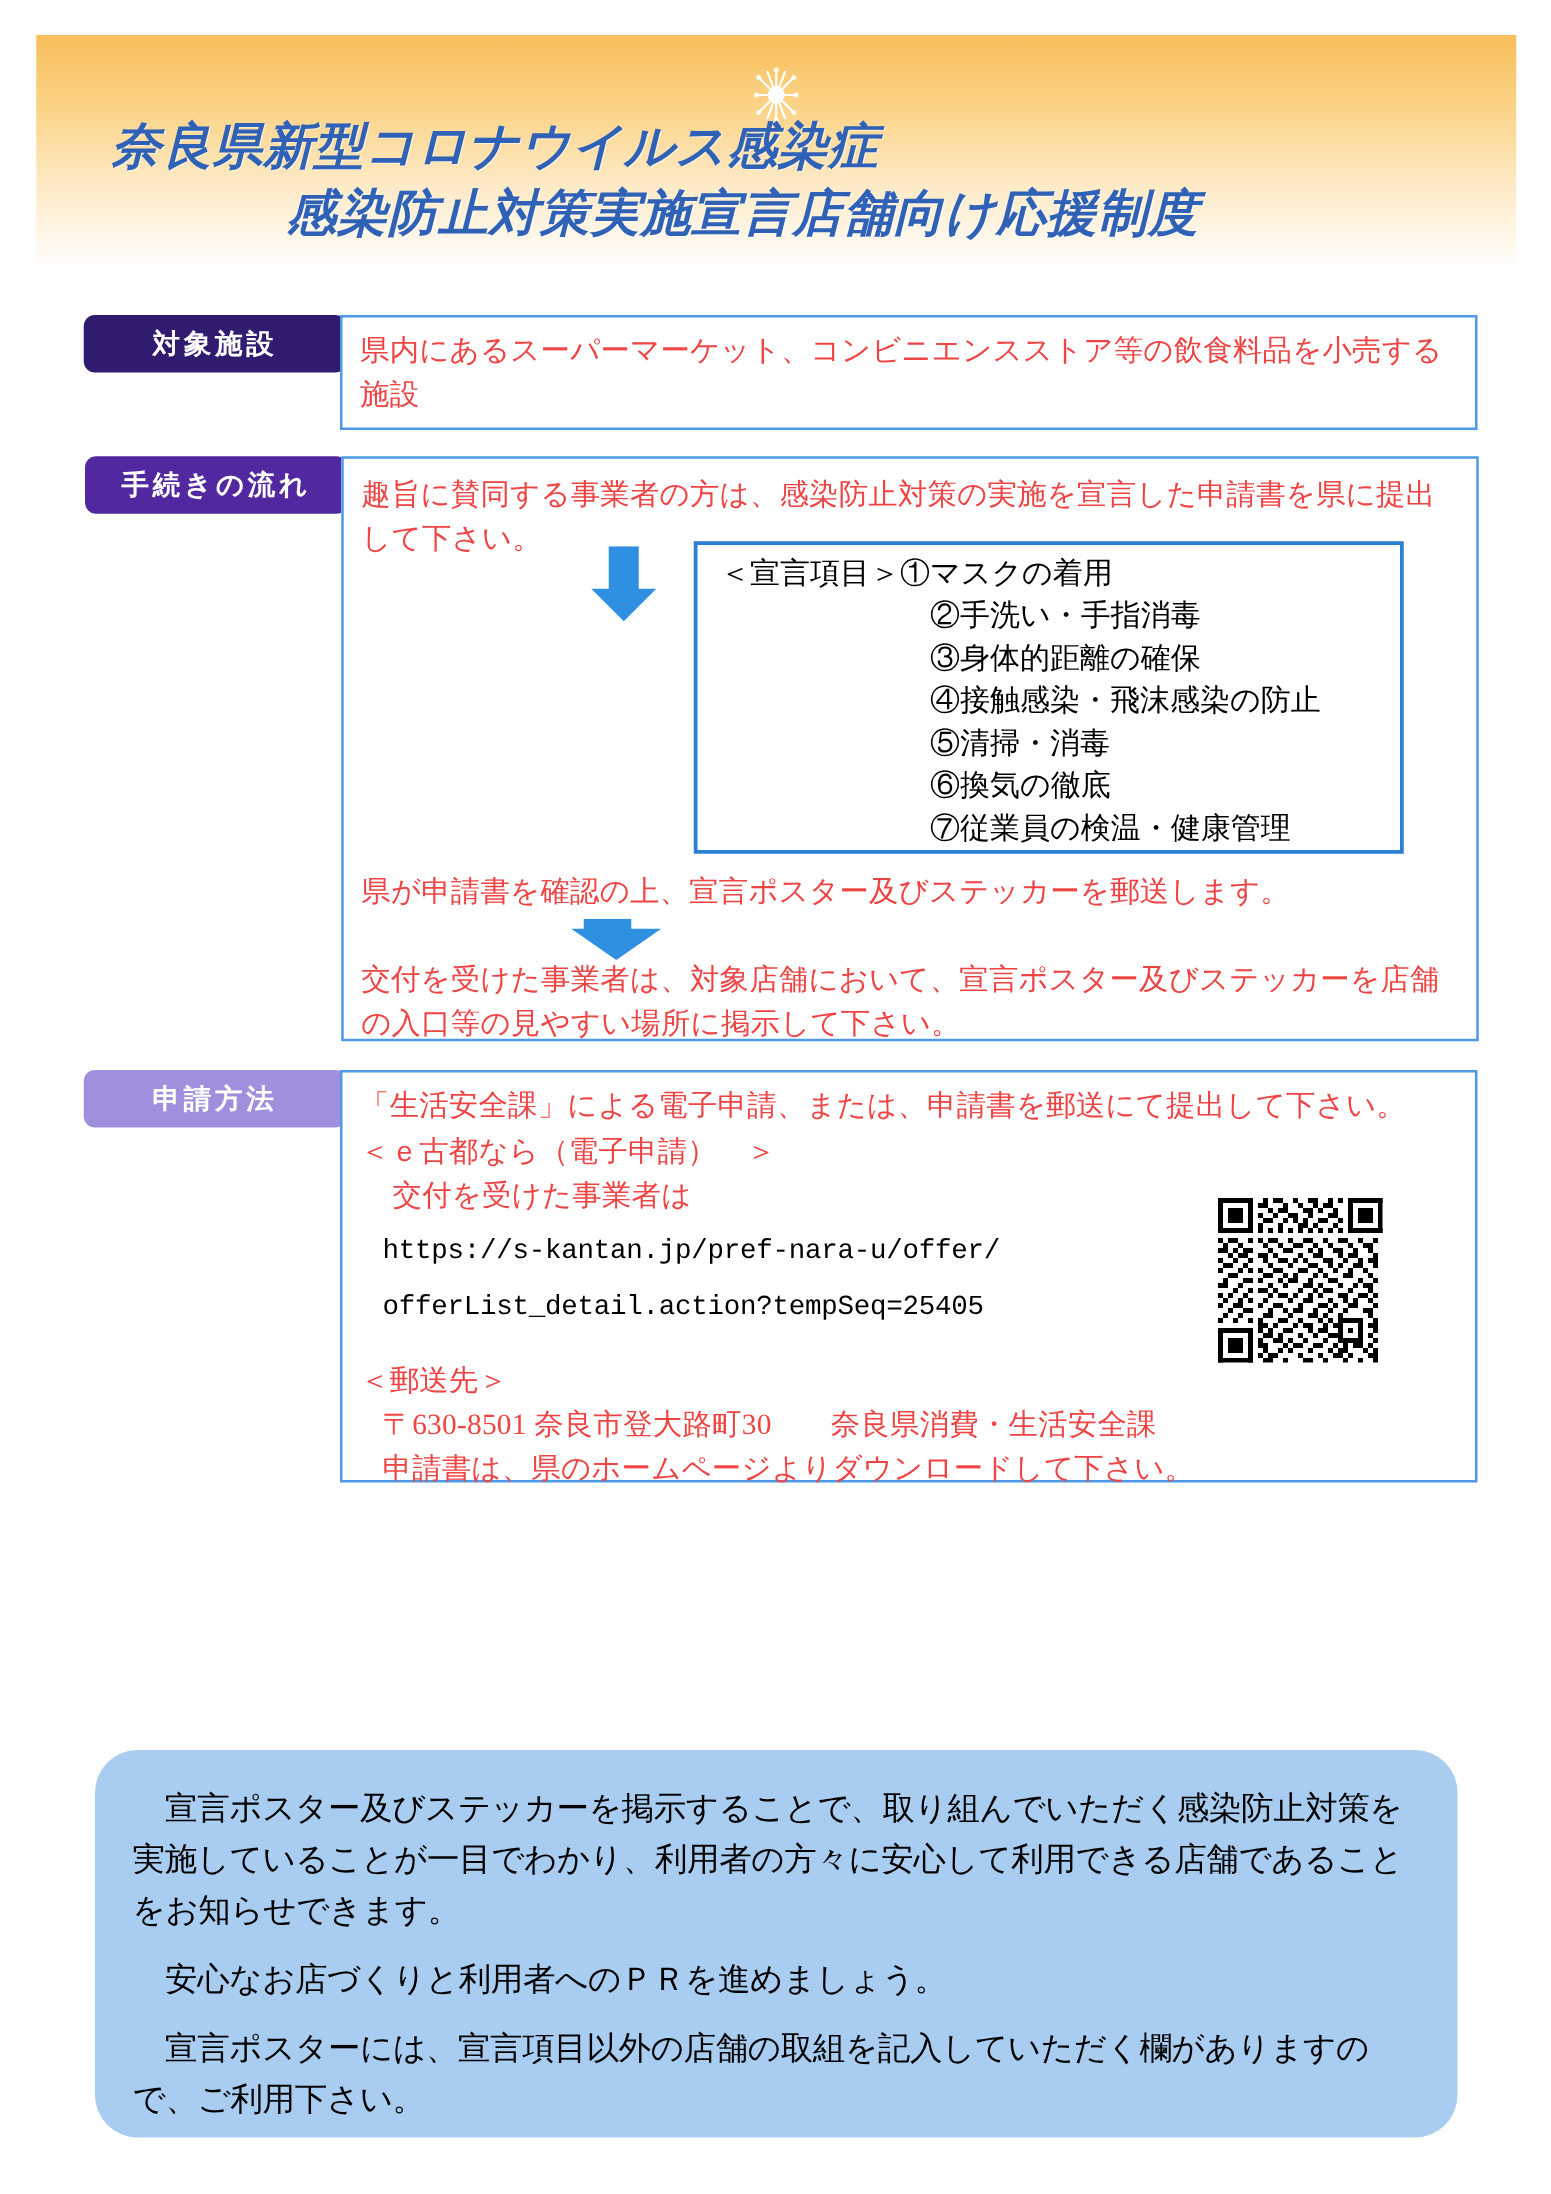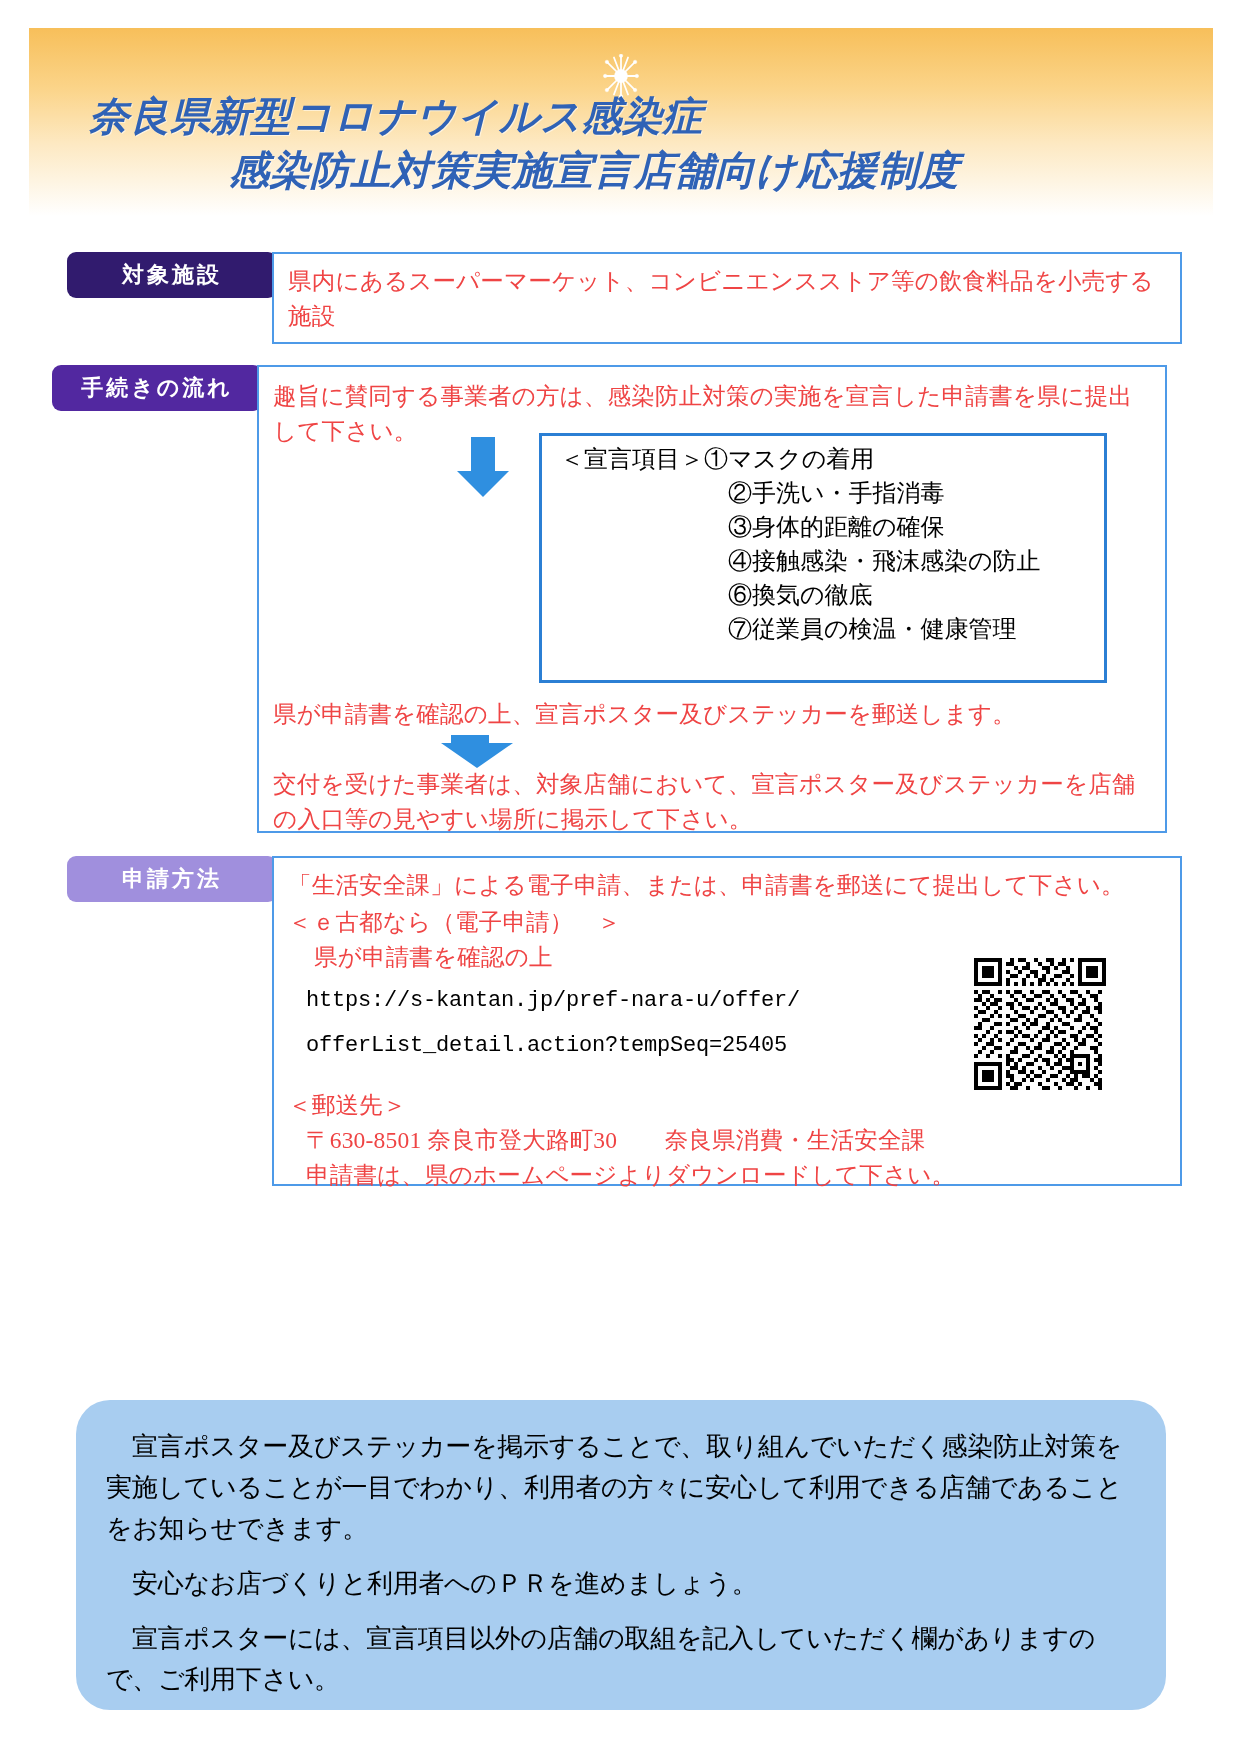--- a/index.html
+++ b/index.html
@@ -87,21 +87,21 @@
     line-height: 1.48;
     color: #ef4444;
     letter-spacing: 0.2px;
   }
 
   
   #sec-target { left: 67px; top: 252px; width: 1115px; height: 92px; }
   #sec-target .panel { left: 205px; top: 0; width: 910px; height: 92px; }
 
   
-  #sec-flow { left: 52px; top: 365px; width: 1115px; height: 468px; }
+  #sec-flow { left: 68px; top: 365px; width: 1115px; height: 468px; }
   #sec-flow .panel { left: 205px; top: 0; width: 910px; height: 468px; padding-top: 12px; }
 
   .arrow-down {
     position: absolute;
     width: 0; height: 0;
   }
   .arrow-big {
     left: 196px;
     top: 70px;
     width: 56px;
@@ -234,41 +234,42 @@
       <polygon points="16,0 40,0 40,34 54,34 28,60 2,34 16,34" fill="#2f8fe0"></polygon>
     </svg>
 
     <div class="decl-box">
       <div class="decl-line">
         <span>＜宣言項目＞</span><span>①マスクの着用</span>
       </div>
       <div class="decl-line"><span class="indent"></span><span>②手洗い・手指消毒</span></div>
       <div class="decl-line"><span class="indent"></span><span>③身体的距離の確保</span></div>
       <div class="decl-line"><span class="indent"></span><span>④接触感染・飛沫感染の防止</span></div>
+      <div class="decl-line"><span class="indent"></span><span>⑤清掃・消毒</span></div>
       <div class="decl-line"><span class="indent"></span><span>⑥換気の徹底</span></div>
       <div class="decl-line"><span class="indent"></span><span>⑦従業員の検温・健康管理</span></div>
     </div>
 
     <div class="body-text flow-text-2">県が申請書を確認の上、宣言ポスター及びステッカーを郵送します。</div>
 
     <svg class="arrow-down arrow-small" viewBox="0 0 76 34">
       <polygon points="12,0 50,0 50,8 74,8 38,33 2,8 12,8" fill="#2f8fe0"></polygon>
     </svg>
 
     <div class="body-text flow-text-3">交付を受けた事業者は、対象店舗において、宣言ポスター及びステッカーを店舗の入口等の見やすい場所に掲示して下さい。</div>
   </div>
 </div>
 
 <div class="section" id="sec-apply">
   <div class="tag" style="background:#a08fdd">申請方法</div>
   <div class="panel">
 
     <div class="body-text">「生活安全課」による電子申請、または、申請書を郵送にて提出して下さい。</div>
     <div class="body-text" style="margin-top:2px">＜ｅ古都なら（電子申請）　＞</div>
-    <div class="body-text sub-indent">県が申請書を確認の上</div>
+    <div class="body-text sub-indent">交付を受けた事業者は</div>
     <div class="url-text sub-indent2" style="margin-top:10px">https://s-kantan.jp/pref-nara-u/offer/</div>
     <div class="url-text sub-indent2" style="margin-top:12px">offerList_detail.action?tempSeq=25405</div>
 
     <div class="body-text" style="margin-top:26px">＜郵送先＞</div>
     <div class="body-text sub-indent2">〒630-8501 奈良市登大路町30　　奈良県消費・生活安全課</div>
     <div class="body-text sub-indent2">申請書は、県のホームページよりダウンロードして下さい。</div>
 
     <div class="qr">
       <svg viewBox="0 0 33 33" width="132" height="132" shape-rendering="crispEdges">
         <rect width="33" height="33" fill="#ffffff"></rect>

